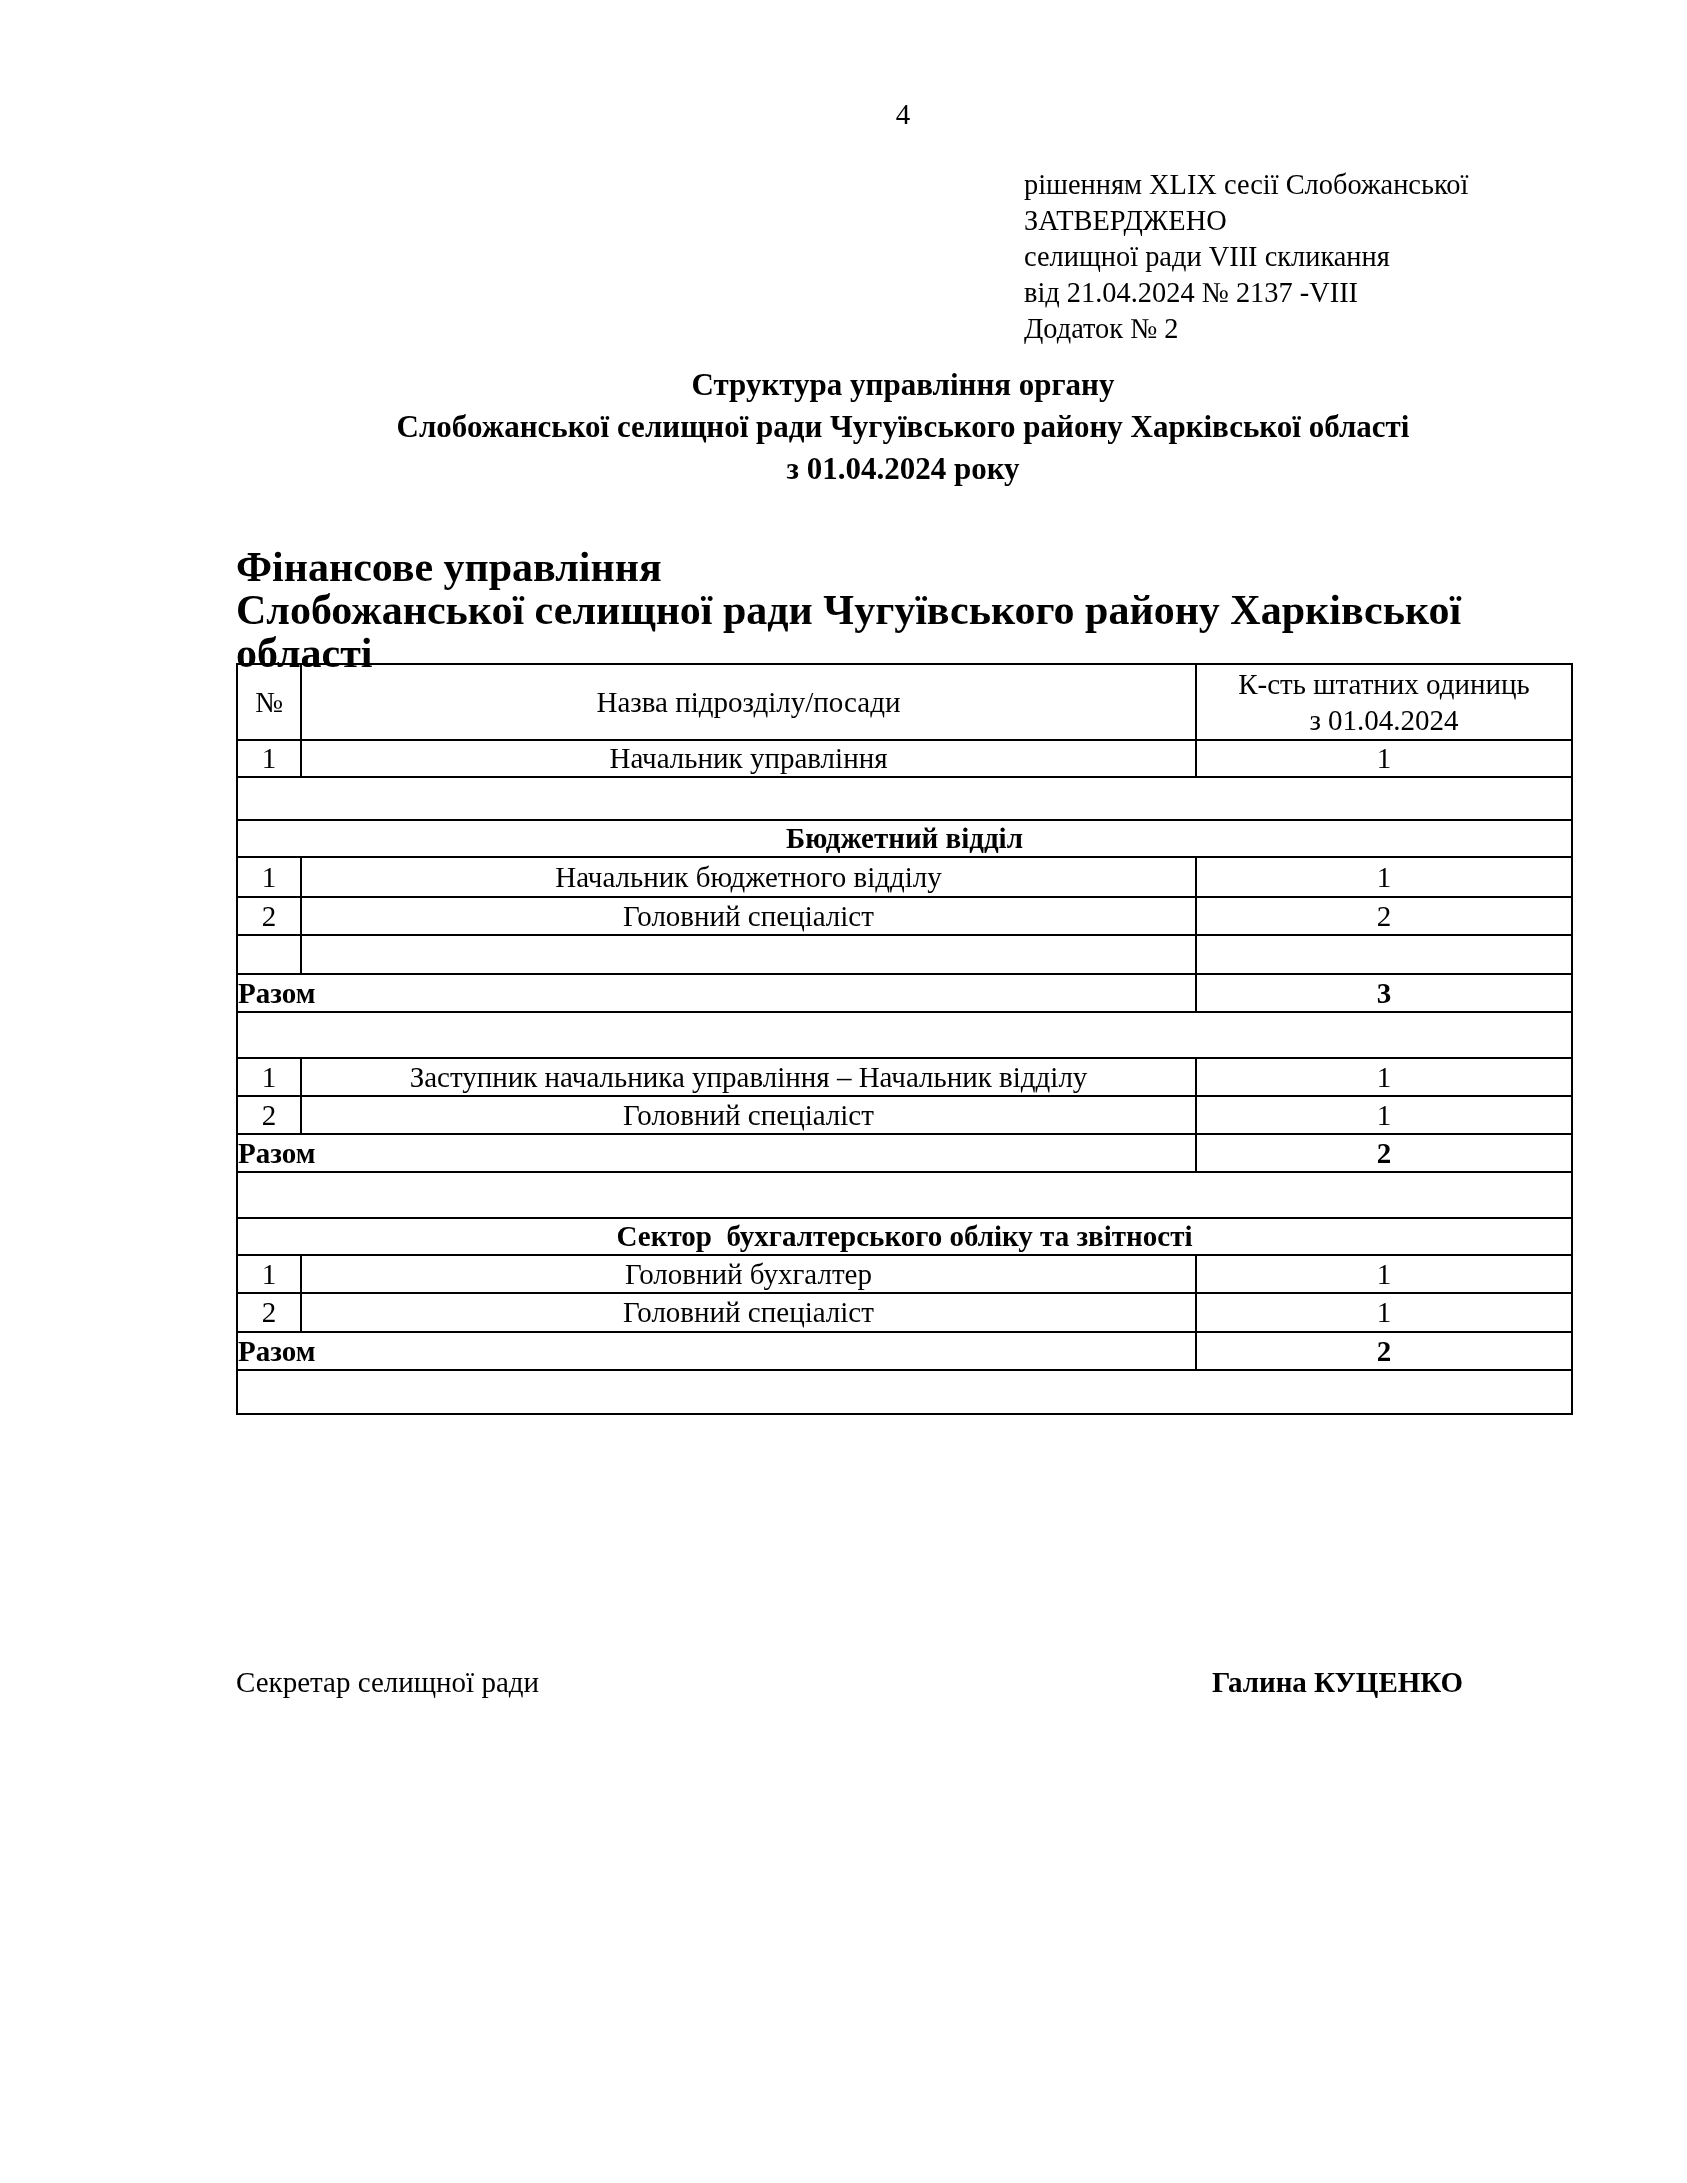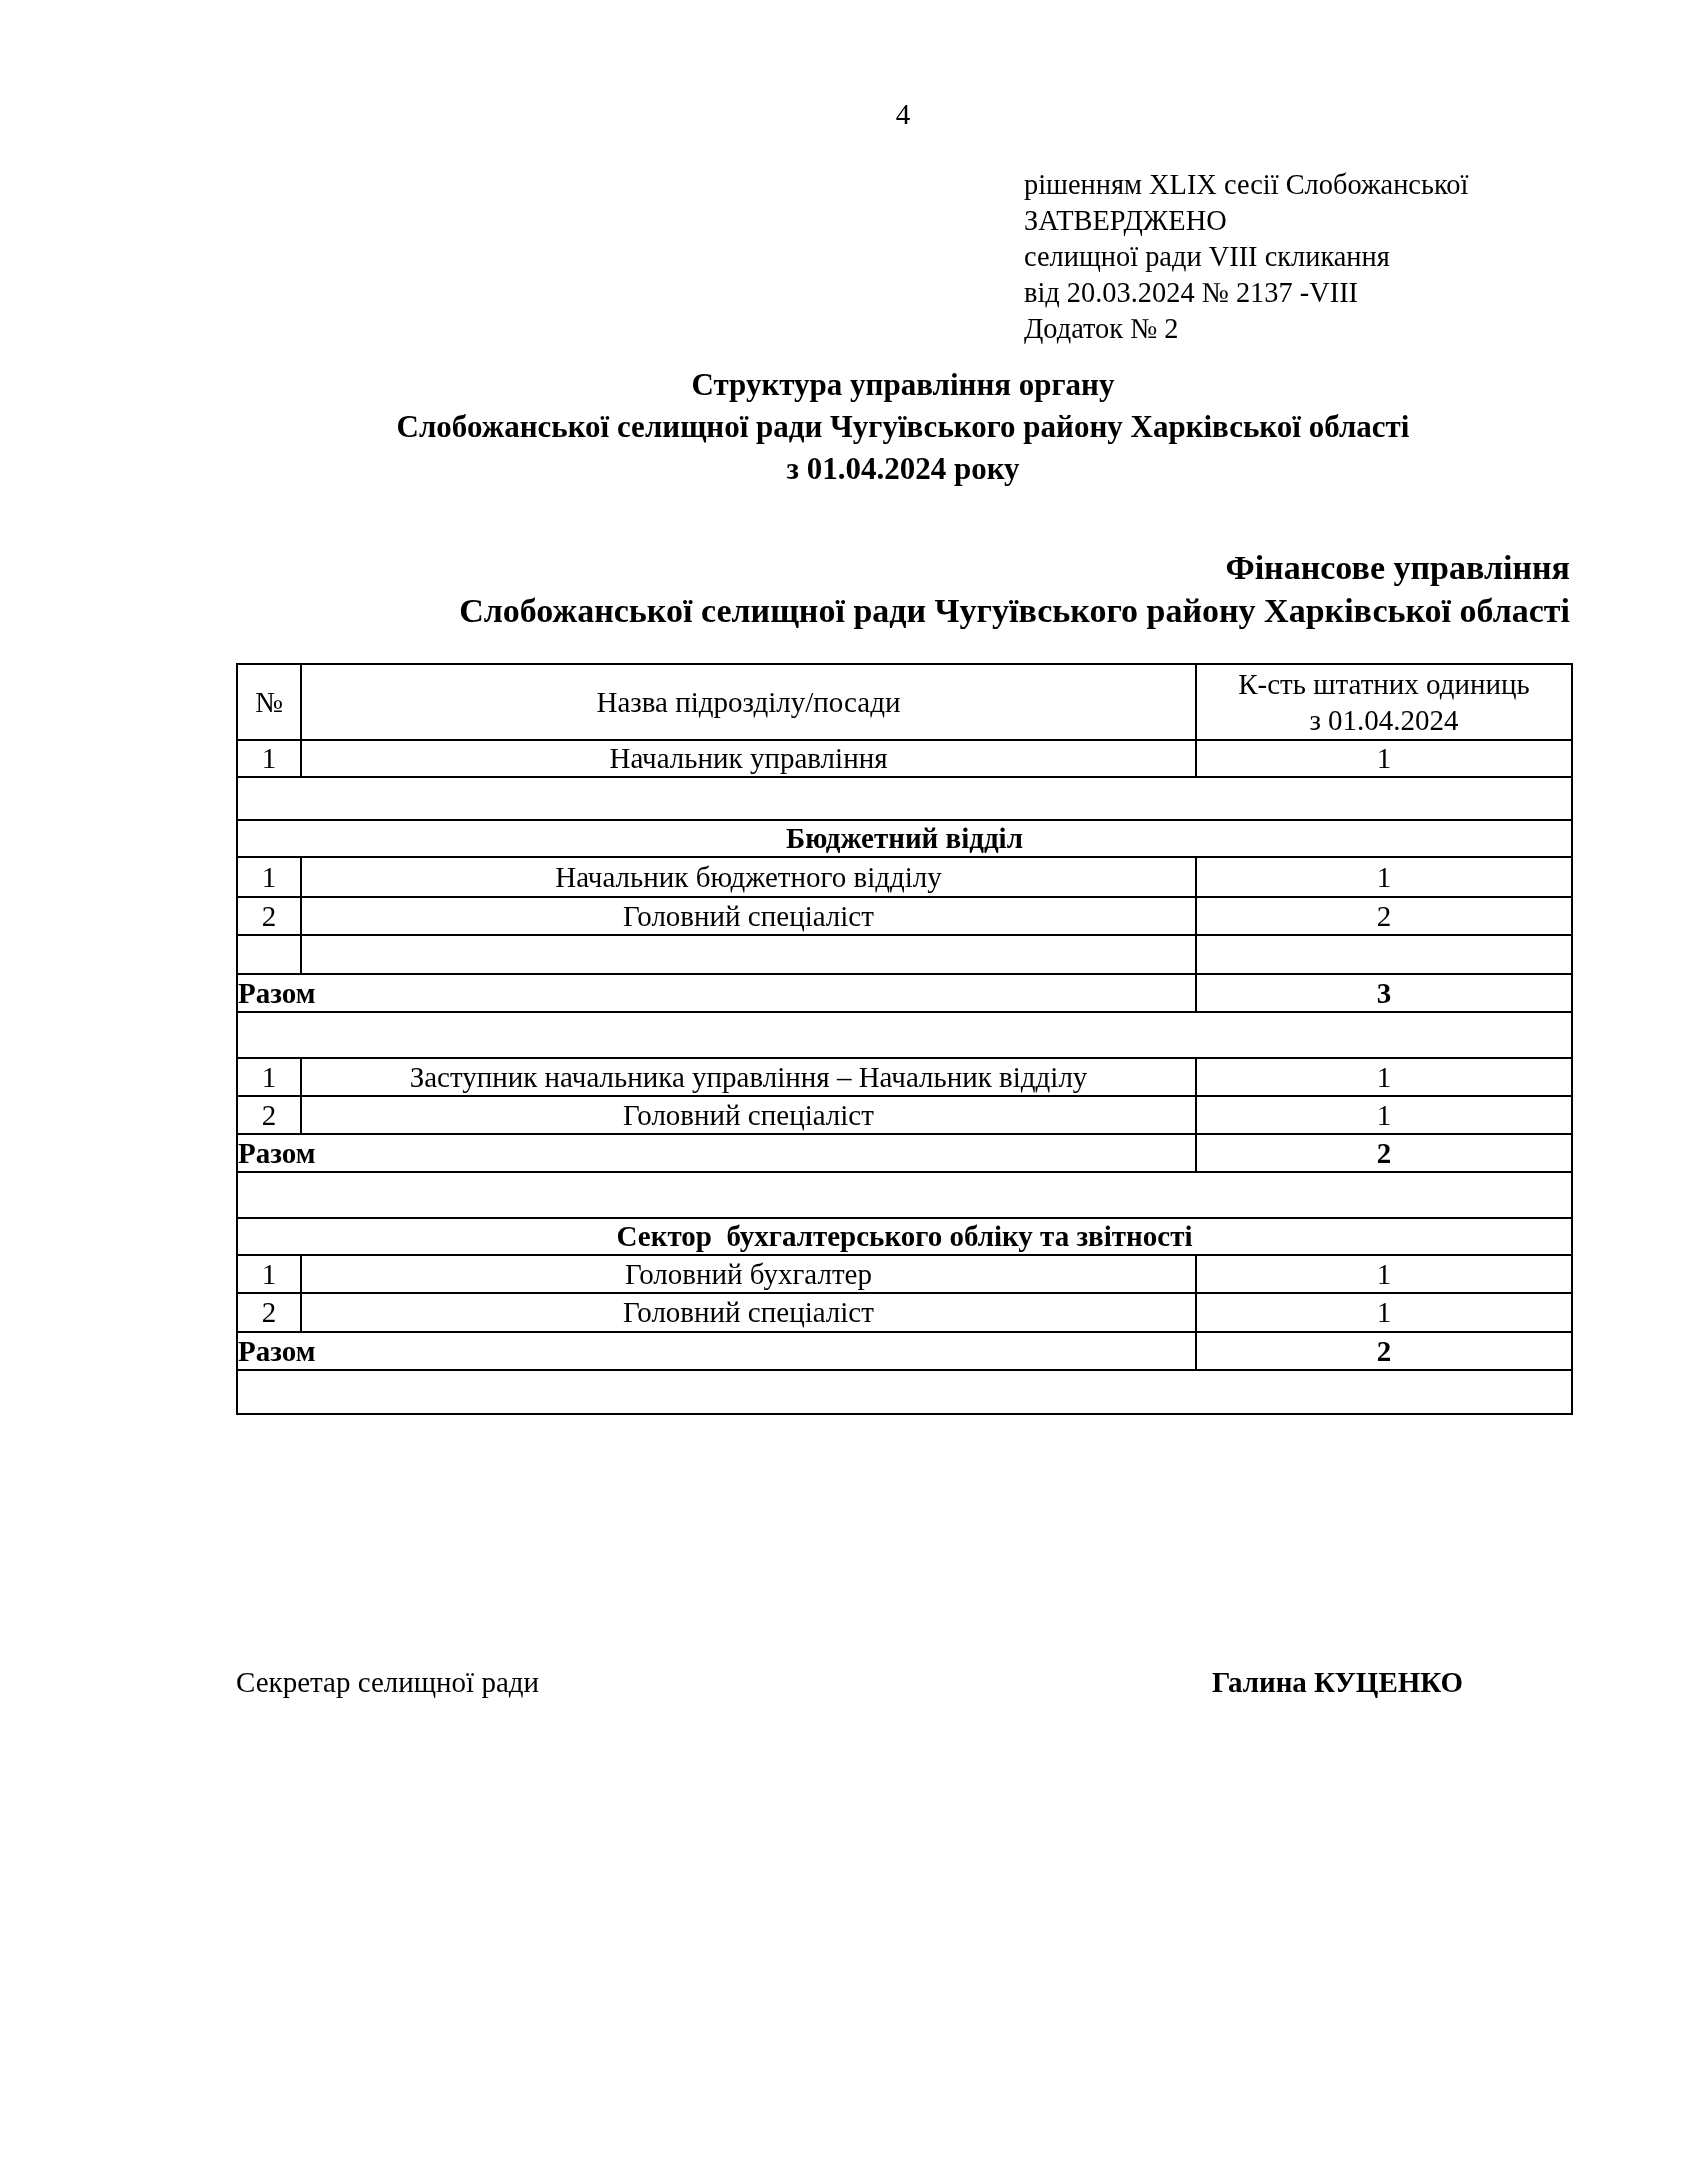--- a/index.html
+++ b/index.html
@@ -40,23 +40,23 @@
     text-align: center;
     font-weight: bold;
     font-size: 31px;
     line-height: 42px;
   }
   .subtitle-block {
     position: absolute;
     top: 546px;
     left: 236px;
     width: 1334px;
-    text-align: right;
-    font-weight: bold;
-    font-size: 34px;
+    text-align: left;
+    font-weight: bold;
+    font-size: 42px;
     line-height: 43px;
   }
   table.structure {
     position: absolute;
     top: 663px;
     left: 236px;
     width: 1334px;
     border-collapse: collapse;
     table-layout: fixed;
     font-size: 29px;
@@ -103,21 +103,21 @@
 <body>
 
 <div class="page">
 
   <div class="pagenum">4</div>
 
   <div class="approved">
     <div>рішенням XLIX сесії Слобожанської</div>
     <div>ЗАТВЕРДЖЕНО</div>
     <div>селищної ради VIII скликання</div>
-    <div>від 20.03.2024 № 2137 -VIII</div>
+    <div>від 21.04.2024 № 2137 -VIII</div>
     <div>Додаток № 2</div>
   </div>
 
   <div class="title-block">
     <div>Структура управління органу</div>
     <div>Слобожанської селищної ради Чугуївського району Харківської області</div>
     <div>з 01.04.2024 року</div>
   </div>
 
   <div class="subtitle-block">

